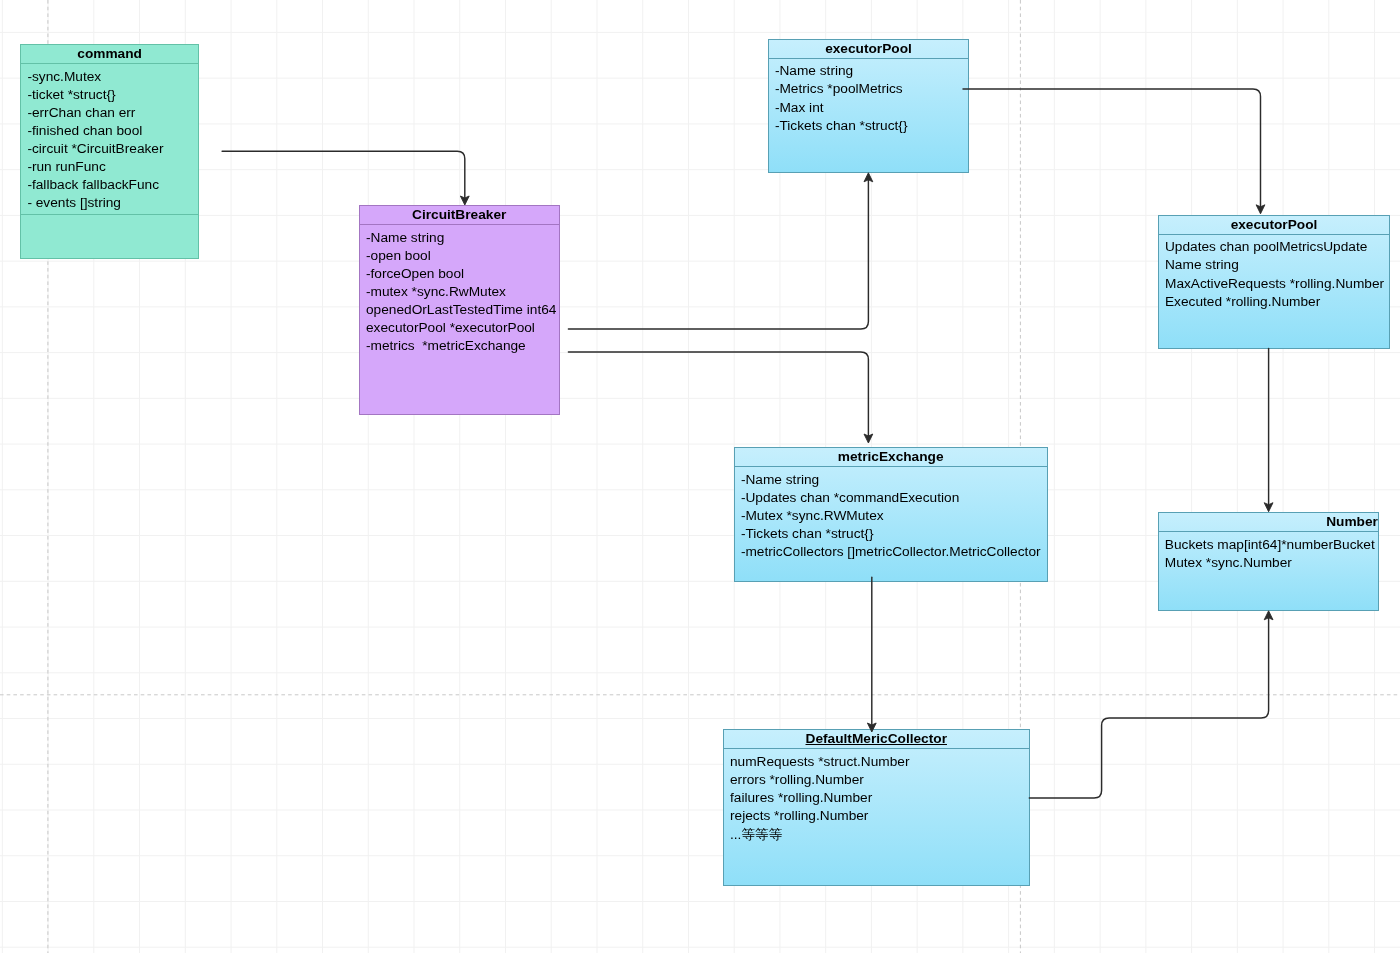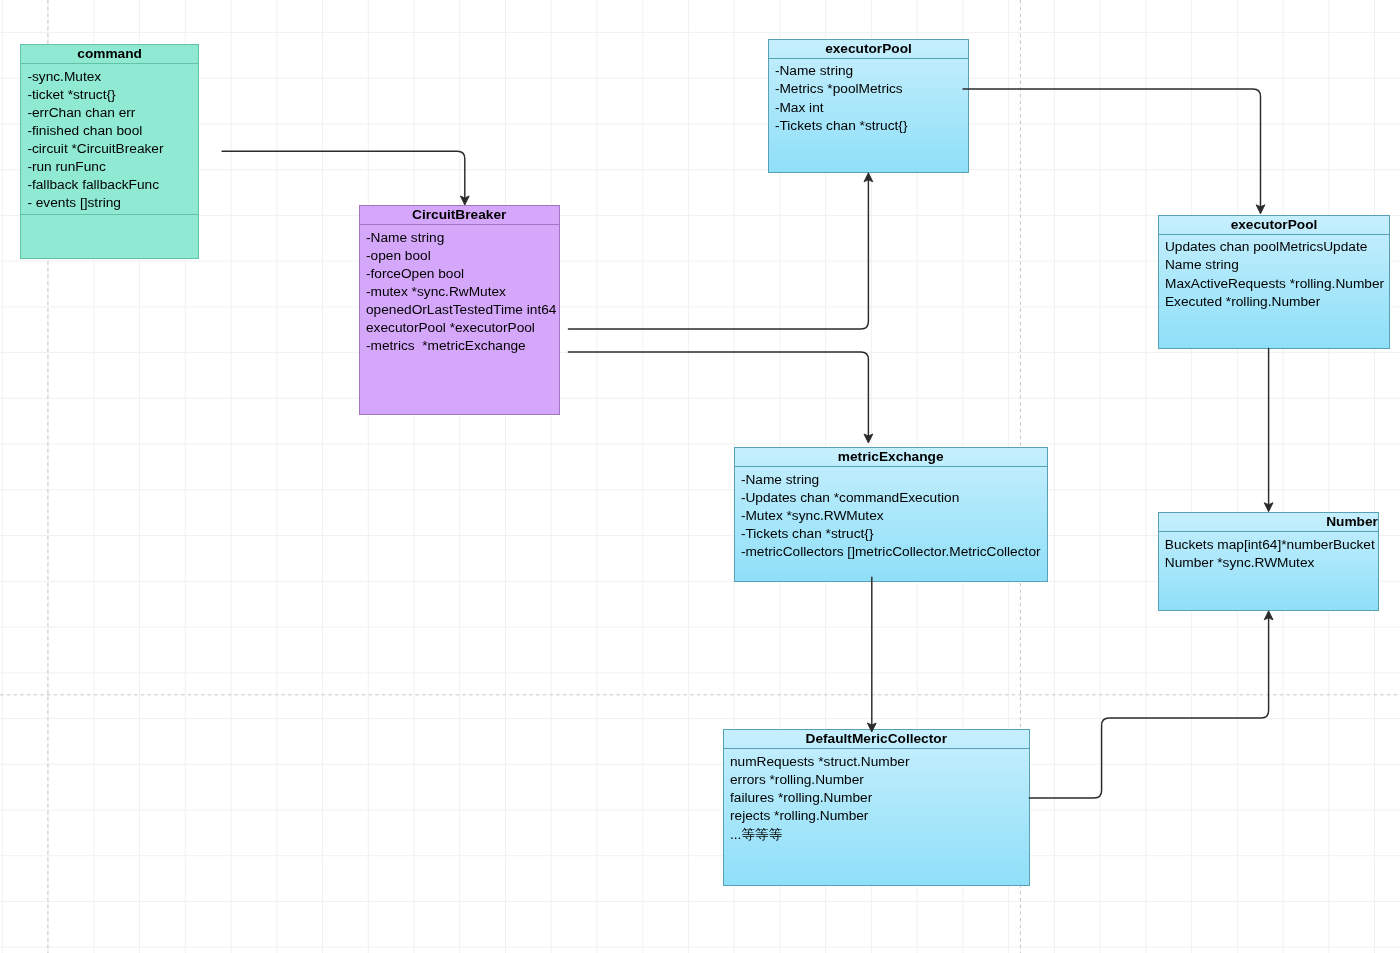--- a/index.html
+++ b/index.html
@@ -130,36 +130,36 @@
           <div>Name string</div>
           <div>MaxActiveRequests *rolling.Number</div>
           <div>Executed *rolling.Number</div>
         </div>
       </div>
       <div class="uml" style="left: 1157.5px; top: 512px; width: 221.4px; height: 98.7px; background: linear-gradient(rgb(198, 239, 253) 0%, rgb(143, 223, 248) 100%); border: 1px solid rgb(88, 160, 180);">
         <div class="title" style="height: 18px; text-align: right;">Number</div>
         <div class="divider" style="background: rgb(88, 160, 180);"></div>
         <div class="attrs">
           <div>Buckets map[int64]*numberBucket</div>
-          <div>Number *sync.RWMutex</div>
+          <div>Mutex *sync.Number</div>
         </div>
       </div>
       <div class="uml" style="left: 722.6px; top: 447px; width: 314.2px; height: 134.5px; background: linear-gradient(rgb(198, 239, 253) 0%, rgb(143, 223, 248) 100%); border: 1px solid rgb(88, 160, 180); margin-left: 11px;">
         <div class="title" style="height: 18px;">metricExchange</div>
         <div class="divider" style="background: rgb(88, 160, 180);"></div>
         <div class="attrs">
           <div>-Name string</div>
           <div>-Updates chan *commandExecution</div>
           <div>-Mutex *sync.RWMutex</div>
           <div>-Tickets chan *struct{}</div>
           <div>-metricCollectors []metricCollector.MetricCollector</div>
         </div>
       </div>
       <div class="uml" style="left: 722.7px; top: 729.4px; width: 307.1px; height: 156.9px; background: linear-gradient(rgb(198, 239, 253) 0%, rgb(143, 223, 248) 100%); border: 1px solid rgb(88, 160, 180);">
-        <div class="title" style="height: 18px;">DefaultMericCollector</div>
+        <div class="title" style="height: 18px; text-decoration: underline;">DefaultMericCollector</div>
         <div class="divider" style="background: rgb(88, 160, 180);"></div>
         <div class="attrs">
           <div>numRequests *struct.Number</div>
           <div>errors *rolling.Number</div>
           <div>failures *rolling.Number</div>
           <div>rejects *rolling.Number</div>
           <div>...等等等</div>
         </div>
       </div>
     </div>

